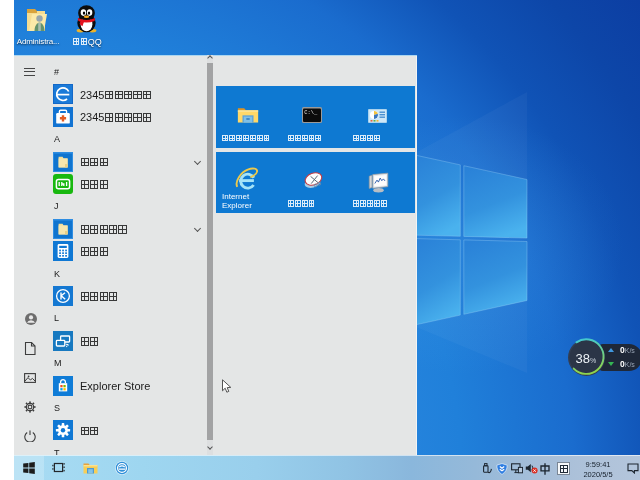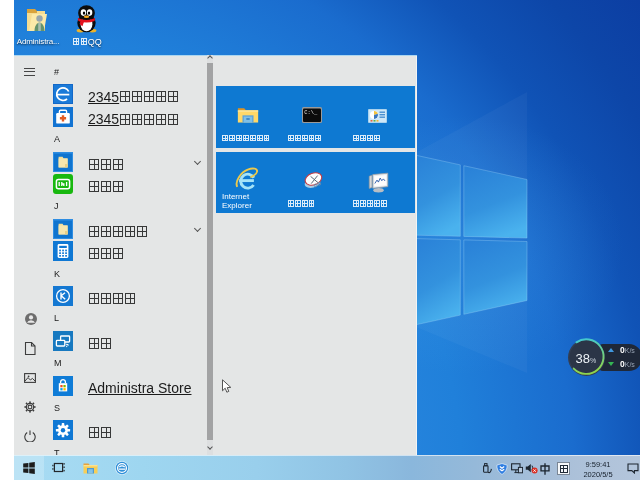--- a/index.html
+++ b/index.html
@@ -17,21 +17,21 @@
  linear-gradient(currentColor,currentColor) 50% 100%/100% 1px no-repeat,
  linear-gradient(currentColor,currentColor) 0 50%/1px 100% no-repeat,
  linear-gradient(currentColor,currentColor) 100% 50%/1px 100% no-repeat,
  linear-gradient(currentColor,currentColor) 50% 50%/1px 100% no-repeat;}
 
 #menu{position:absolute;left:0;top:55px;width:403px;height:400px;
  background:#e4e6e6;overflow:hidden;
  box-shadow:inset 0 1px 0 #abd6f0, inset -1px 0 0 #f2f4f4;}
 .hdr{position:absolute;left:40px;font-size:9px;color:#1b1b1b;}
 .row-ic{position:absolute;left:39px;width:20px;height:20px;}
-.row-tx{position:absolute;left:74px;font-size:14px;color:#1b1b1b;white-space:nowrap;text-decoration:underline;}
+.row-tx{position:absolute;left:66px;font-size:11px;color:#1b1b1b;white-space:nowrap;}
 .chev{position:absolute;left:181px;width:6px;height:6px;}
 .chev:before{content:"";position:absolute;left:0;top:0;width:4px;height:4px;
  border-right:1.2px solid #555;border-bottom:1.2px solid #555;transform:rotate(45deg);}
 .tile{position:absolute;width:68px;height:61.5px;background:#0e79d2;}
 .tlab{position:absolute;left:6px;bottom:4.5px;font-size:8px;color:#fff;white-space:nowrap;}
 
 #taskbar{position:absolute;left:0;top:455px;width:640px;height:28px;
  background:linear-gradient(90deg,#a9dcf3 0%,#9ed6f0 20%,#99cfec 38%,#90c3e4 52%,#8ab7dc 62%,#95b9d9 72%,#a6bed8 82%,#b0c3da 92%,#b4c6dc 100%);
  border-top:1px solid rgba(255,255,255,.6);}
 .tray-t{position:absolute;font-size:7.5px;color:#16202c;width:60px;text-align:center;}
@@ -222,21 +222,21 @@
           <rect width="20" height="20" fill="#0f7cd7"></rect>
           <path d="M5.8 7.2 h8.4 v8.2 h-8.4 z" fill="#fff"></path>
           <path d="M7.6 7.2 v-1.2 a2.4 2.4 0 0 1 4.8 0 v1.2" fill="none" stroke="#fff" stroke-width="1.3"></path>
           <g>
             <rect x="7.3" y="9" width="2.3" height="2.3" fill="#f25022"></rect>
             <rect x="10.4" y="9" width="2.3" height="2.3" fill="#7fba00"></rect>
             <rect x="7.3" y="12.1" width="2.3" height="2.3" fill="#00a4ef"></rect>
             <rect x="10.4" y="12.1" width="2.3" height="2.3" fill="#ffb900"></rect>
           </g>
         </svg>
-      <div class="row-tx" style="top:325.2px">Administra Store</div>
+      <div class="row-tx" style="top:325.2px">Explorer Store</div>
       <div class="hdr" style="top:348px">S</div>
       <svg class="row-ic" style="top:365.4px" width="20" height="20">
           <rect width="20" height="20" fill="#0f78d4"></rect>
           <g fill="#fff">
             <rect x="8.7" y="3.1" width="2.6" height="3.2" rx="0.6" transform="rotate(0 10 10.2)"></rect>
             <rect x="8.7" y="3.1" width="2.6" height="3.2" rx="0.6" transform="rotate(45 10 10.2)"></rect>
             <rect x="8.7" y="3.1" width="2.6" height="3.2" rx="0.6" transform="rotate(90 10 10.2)"></rect>
             <rect x="8.7" y="3.1" width="2.6" height="3.2" rx="0.6" transform="rotate(135 10 10.2)"></rect>
             <rect x="8.7" y="3.1" width="2.6" height="3.2" rx="0.6" transform="rotate(180 10 10.2)"></rect>
             <rect x="8.7" y="3.1" width="2.6" height="3.2" rx="0.6" transform="rotate(225 10 10.2)"></rect>

